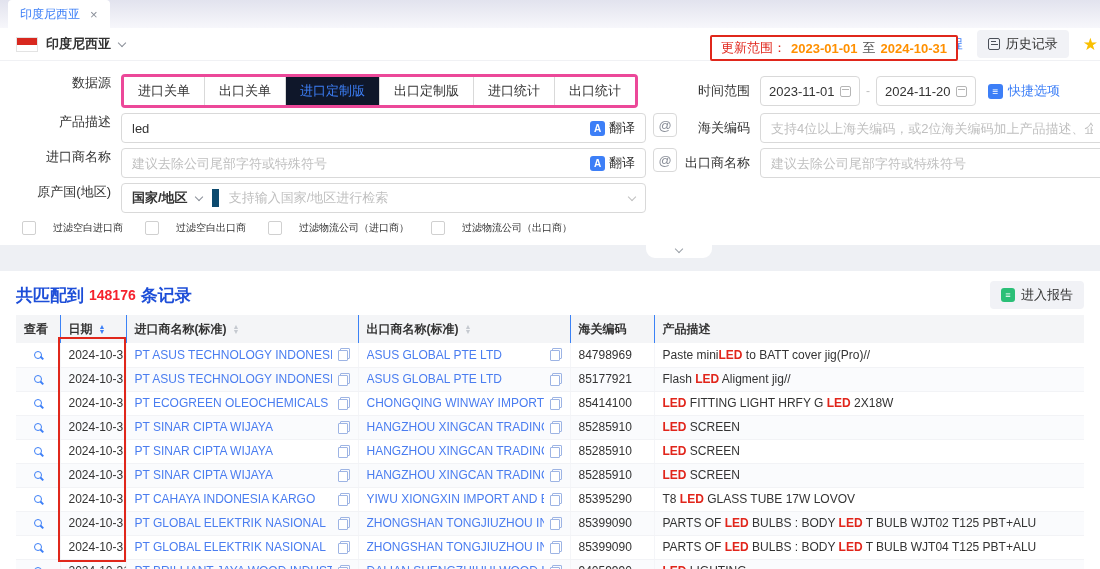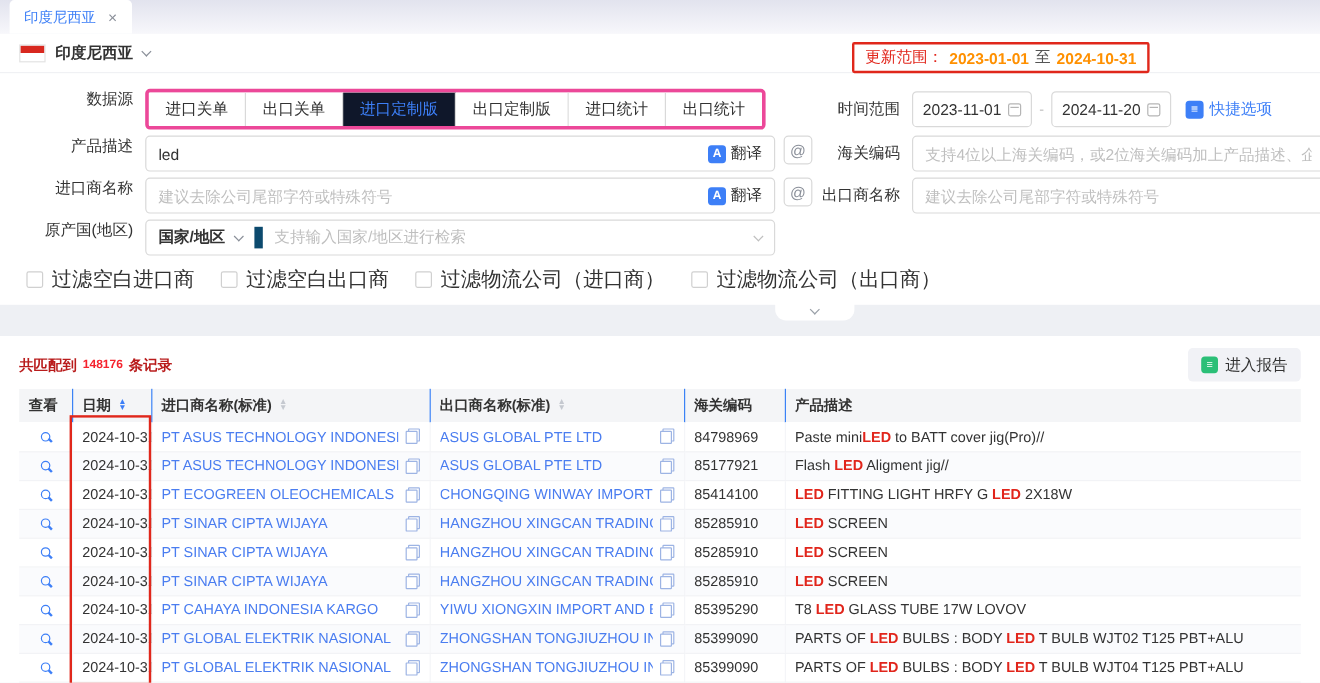--- a/index.html
+++ b/index.html
@@ -69,33 +69,33 @@
 
   .date-inp { width:100px; flex:none; justify-content:space-between; padding:0 8px; }
   .cal { width:11px; height:11px; border:1px solid #b5b5b5; border-radius:2px; position:relative; flex:none; }
   .cal::before { content:""; position:absolute; top:2px; left:1px; right:1px; height:1px; background:#b5b5b5; }
   .dash { margin:0 6px; color:#bfbfbf; }
   .quick { display:flex; align-items:center; gap:5px; color:#3d7ff7; font-size:13px; margin-left:12px; cursor:pointer; white-space:nowrap; }
   .quick-ic { width:15px; height:15px; background:#3d7ff7; border-radius:3px; color:#fff; font-size:10px;
     display:inline-flex; align-items:center; justify-content:center; }
 
   .cbrow { display:flex; align-items:center; gap:22px; margin:8px 0 2px 6px; }
-  .cb-item { display:flex; align-items:center; gap:7px; font-size:17px; color:#333; cursor:pointer; }
+  .cb-item { display:flex; align-items:center; gap:17px; font-size:10px; color:#333; cursor:pointer; }
   .cb { width:14px; height:14px; border:1px solid #d0d0d0; border-radius:2px; background:#fff; flex:none; }
 
   .collapse-tab { position:absolute; left:646px; bottom:-13px; width:66px; height:14px; background:#fff;
     border-radius:0 0 9px 9px; display:flex; align-items:center; justify-content:center; z-index:3; cursor:pointer; }
   .collapse-tab .chev { border-color:#9aa0a8; margin-top:-4px; }
 
   
   .results { margin-top:26px; background:#fff; padding:10px 16px 0; position:relative;
     height:310px; }
   .count-row { display:flex; align-items:center; height:28px; }
-  .count-row .pre, .count-row .suf { font-size:12px; font-weight:bold; color:#b91c1c; }
-  .count-row .num { color:#f5222d; font-size:10px; font-weight:bold; margin:0 5px; }
+  .count-row .pre, .count-row .suf { font-size:17px; font-weight:bold; color:#1d4ed8; }
+  .count-row .num { color:#f5222d; font-size:14px; font-weight:bold; margin:0 5px; }
   .report-btn { margin-left:auto; display:flex; align-items:center; gap:6px; background:#f1f2f6;
     border-radius:4px; padding:5px 11px; font-size:13px; cursor:pointer; }
   .rep-ic { width:14px; height:14px; background:#2bbf77; border-radius:3px; color:#fff; font-size:9px;
     display:inline-flex; align-items:center; justify-content:center; }
 
   .table-wrap { position:relative; margin-top:6px; }
   table { width:100%; border-collapse:collapse; table-layout:fixed; font-size:12px; }
   th, td { padding:0 8px; white-space:nowrap; overflow:hidden; }
   thead th { background:#f4f5f7; height:28px; text-align:left; font-weight:bold; color:#333;
     border-right:1px solid #3b82f6; }
@@ -131,20 +131,31 @@
   <div class="tab">
     <span>印度尼西亚</span>
     <span class="x">×</span>
   </div>
 </div>
 
 <div class="header">
   <span class="flag"></span>
   <span class="country">印度尼西亚</span>
   <span class="chev"></span>
+  <div class="hdr-right">
+    <span class="tutorial">
+      <span class="q-ic">?</span>
+      <span>使用教程</span>
+    </span>
+    <span class="hist-btn">
+      <span class="clock"></span>
+      <span>历史记录</span>
+    </span>
+    <span class="star">★</span>
+  </div>
 </div>
 
 <div class="form">
 
   <div class="ann-range">
     <span class="lbl">更新范围：</span>
     <span class="dt">2023-01-01</span>
     <span class="zhi">至</span>
     <span class="dt">2024-10-31</span>
   </div>

